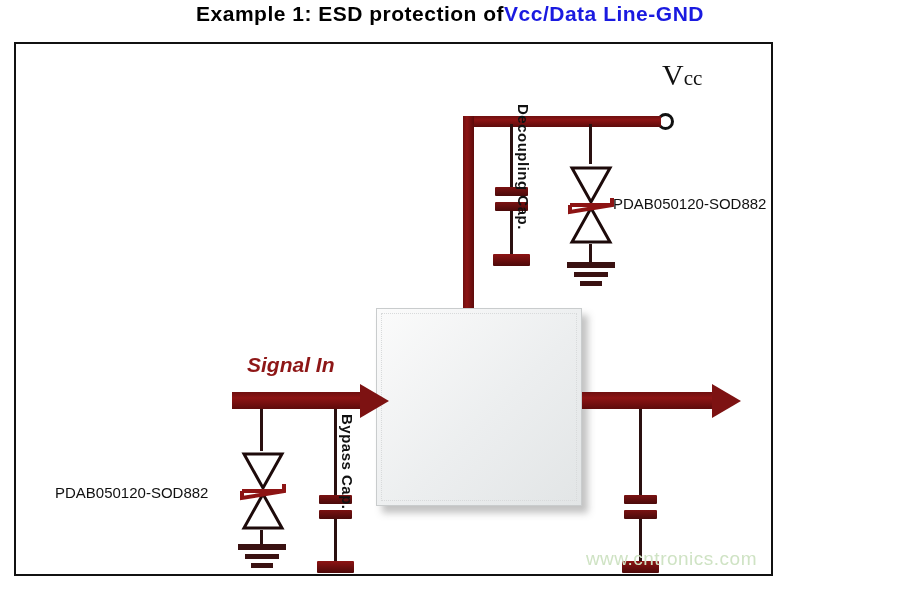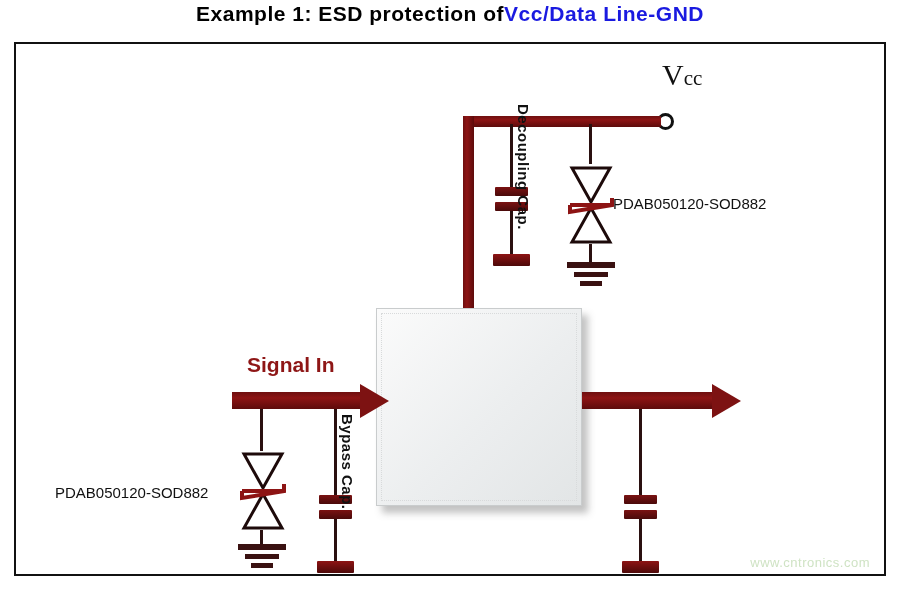--- a/index.html
+++ b/index.html
@@ -31,21 +31,21 @@
     letter-spacing: 0.5px;
   }
   .title-black { color: #000000; }
   .title-blue  { color: #1a1ae0; }
 
   
   #diagram-frame {
     position: absolute;
     left: 14px;
     top: 42px;
-    width: 872px;
+    width: 759px;
     height: 534px;
     border: 2px solid #111111;
     background: #ffffff;
     box-sizing: border-box;
     overflow: hidden;
   }
 
   
   .wire-thick {
     position: absolute;
@@ -135,21 +135,21 @@
   }
   #vcc-text .sub {
     font-size: 21px;
   }
 
   
   #watermark {
     position: absolute;
     right: 14px;
     bottom: 4px;
-    font-size: 13px;
+    font-size: 19px;
     color: #cfe3c4;
     white-space: nowrap;
     letter-spacing: 0.5px;
   }
 </style>
 </head>
 <body>
 
 <div id="title-bar">
   <span class="title-black">Example 1: ESD protection of</span><span class="title-blue">Vcc/Data Line-GND</span>
@@ -184,21 +184,21 @@
     <line x1="10" y1="43" x2="52" y2="43" stroke="#8d1414" stroke-width="4"></line>
   </svg>
   <div class="wire-thin" style="left:573px; top:200px; width:3px; height:22px;"></div>
   <div class="gnd-bar" style="left:551px; top:218px; width:48px; height:6px;"></div>
   <div class="gnd-bar" style="left:558px; top:228px; width:34px; height:5px;"></div>
   <div class="gnd-bar" style="left:564px; top:237px; width:22px; height:5px;"></div>
   <div class="part-label" style="left:597px; top:151px;">PDAB050120-SOD882</div>
 
   <div id="ic-block"></div>
 
-  <div class="sig-label" style="left:231px; top:309px;">Signal In</div>
+  <div class="sig-label" style="left:231px; top:309px;font-style:italic;">Signal In</div>
   <div class="wire-thick" style="left:216px; top:348px; width:134px; height:17px;"></div>
   <svg style="position:absolute; left:344px; top:335px;" width="30" height="44" viewBox="0 0 30 44">
     <polygon points="0,5 0,39 29,22" fill="#7d1212"></polygon>
   </svg>
 
   <div class="wire-thin" style="left:244px; top:365px; width:3px; height:42px;"></div>
   <svg style="position:absolute; left:216px; top:404px;" width="62" height="90" viewBox="0 0 62 90">
     <polygon points="12,6 50,6 31,40" fill="#ffffff" stroke="#1d0a0a" stroke-width="3"></polygon>
     <polygon points="12,80 50,80 31,46" fill="#ffffff" stroke="#1d0a0a" stroke-width="3"></polygon>
     <path d="M10,43 L10,50 L52,43 L52,36" fill="none" stroke="#8d1414" stroke-width="4"></path>

